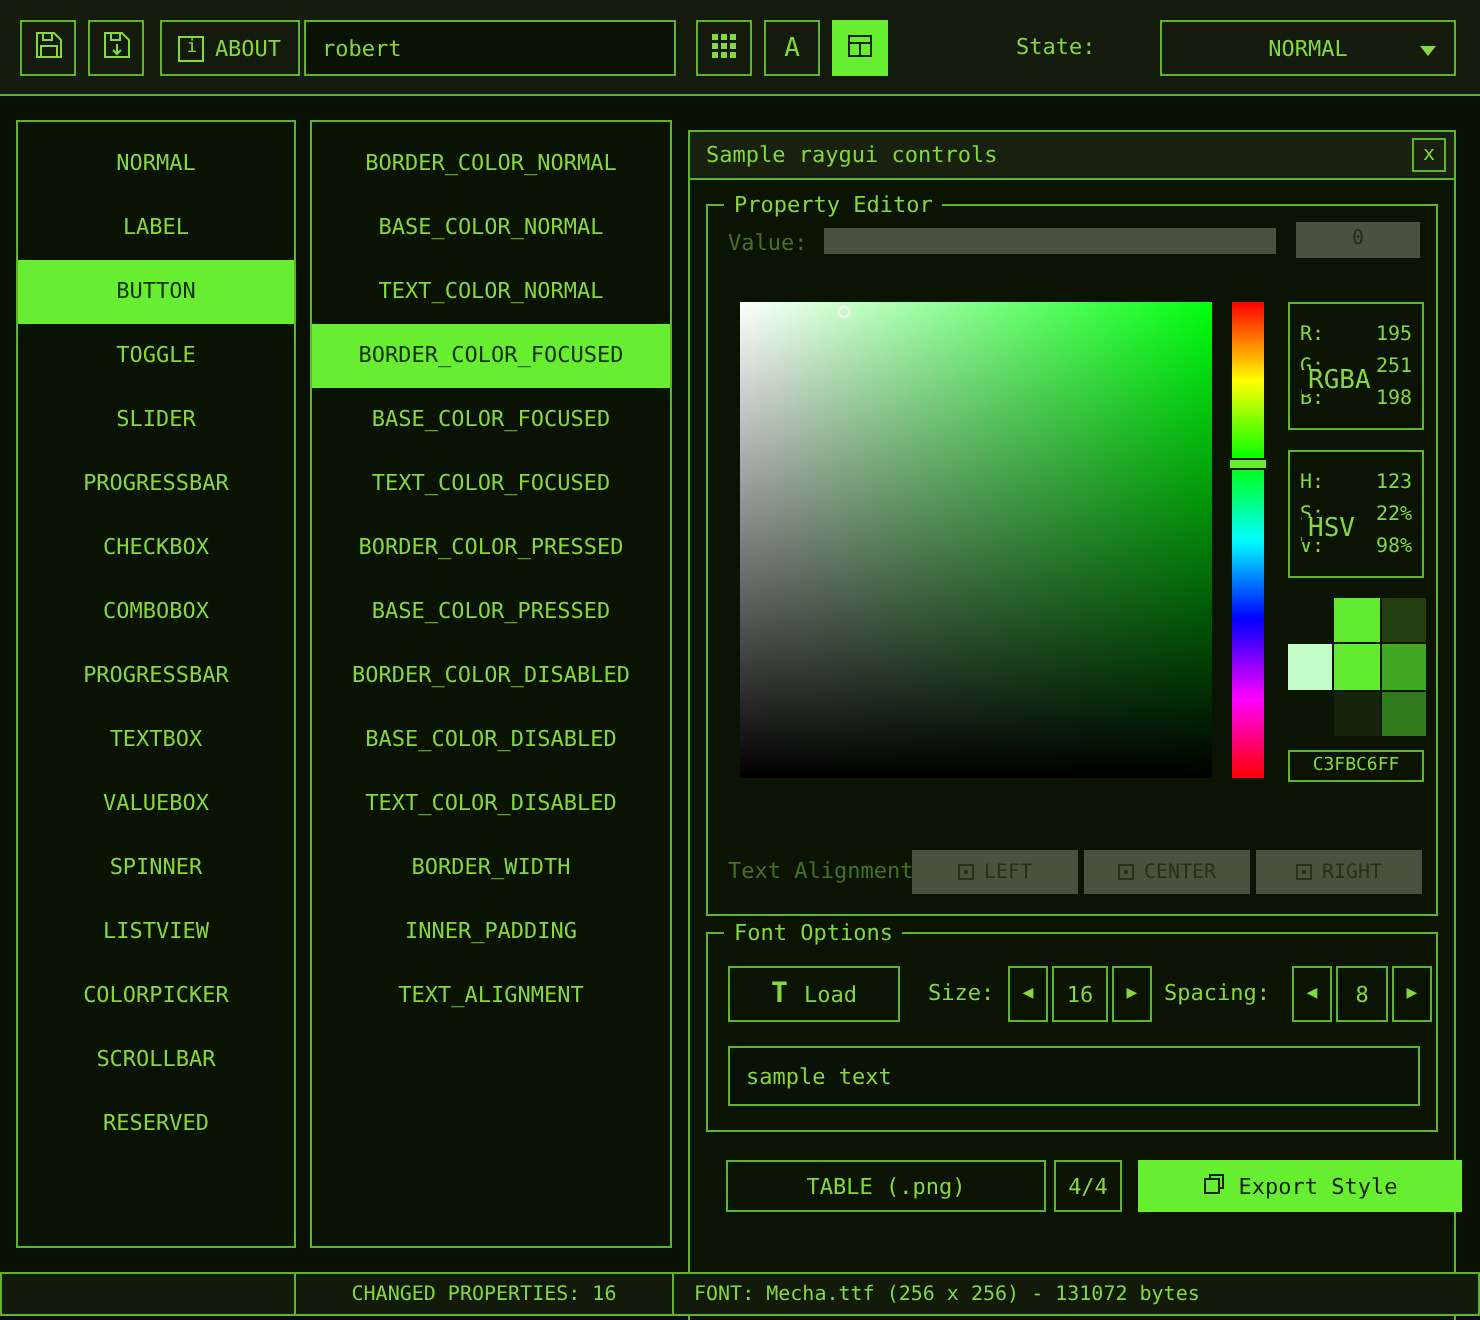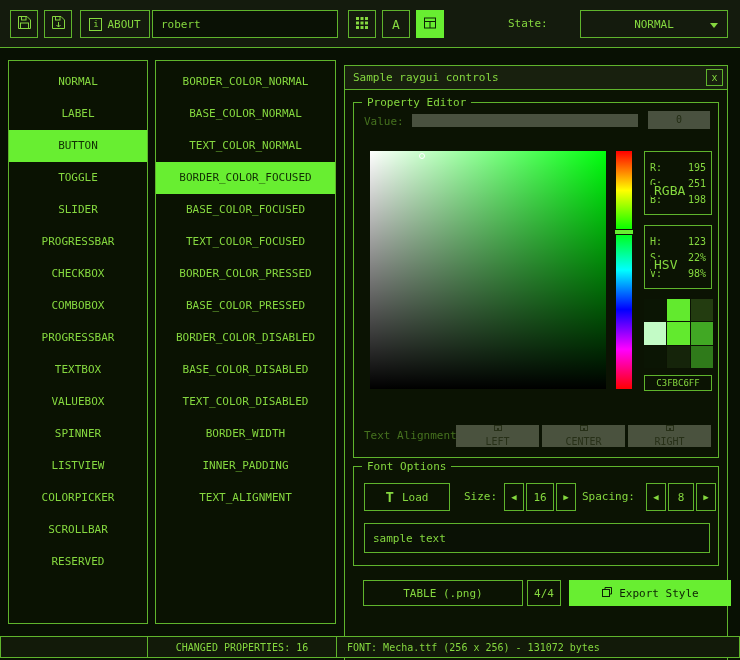--- a/index.html
+++ b/index.html
@@ -55,21 +55,21 @@
   .miniframe{position:absolute;left:290px;width:68px;height:64px;border:1px solid var(--border);padding:8px 5px 0;}
   #frame-rgba{top:48px;}
   #frame-hsv{top:122px;}
   .mini-title{position:absolute;top:-7px;left:6px;background:var(--bgwin);padding:0 3px;font-size:13px;color:var(--text);line-height:12px;margin-top:40px;}
   .mini-row{display:flex;justify-content:space-between;font-size:10px;color:var(--text);line-height:16px;}
   .swatches{position:absolute;left:290px;top:196px;width:69px;height:69px;display:grid;grid-template-columns:repeat(3,1fr);grid-template-rows:repeat(3,1fr);gap:1px;background:var(--bgwin);}
   .swatch{cursor:pointer;}
   .hexbox{position:absolute;left:290px;top:272px;width:68px;height:16px;border:1px solid var(--border);color:var(--text);font-size:9px;text-align:center;line-height:14px;cursor:text;}
   .align-label{position:absolute;left:10px;top:326px;font-size:11px;color:var(--dim);}
   .align-group{position:absolute;left:102px;top:322px;display:flex;gap:3px;}
-  .align-btn{width:83px;height:22px;background:var(--disbg);color:var(--distext);font-size:10px;display:flex;align-items:center;justify-content:center;gap:5px;cursor:pointer;border:none;flex-direction:column;}
+  .align-btn{width:83px;height:22px;background:var(--disbg);color:var(--distext);font-size:10px;display:flex;align-items:center;justify-content:center;gap:5px;cursor:pointer;border:none;}
   .align-glyph{width:8px;height:8px;border:1px solid var(--distext);position:relative;display:inline-block;}
   .align-glyph::after{content:"";position:absolute;left:2px;top:2px;width:2px;height:2px;background:var(--distext);}
 
   
   .load-btn{position:absolute;left:10px;top:16px;width:86px;height:28px;border:1px solid var(--border);background:transparent;color:var(--text);display:flex;align-items:center;justify-content:center;gap:8px;font-size:11px;cursor:pointer;}
   .load-T{font-size:14px;font-weight:bold;}
   .fo-label{position:absolute;font-size:11px;color:var(--text);top:23px;}
   #size-label{left:110px;}
   #spacing-label{left:228px;}
   .step-btn{position:absolute;top:16px;width:20px;height:28px;border:1px solid var(--border);background:transparent;color:var(--text);font-size:9px;display:flex;align-items:center;justify-content:center;cursor:pointer;}

